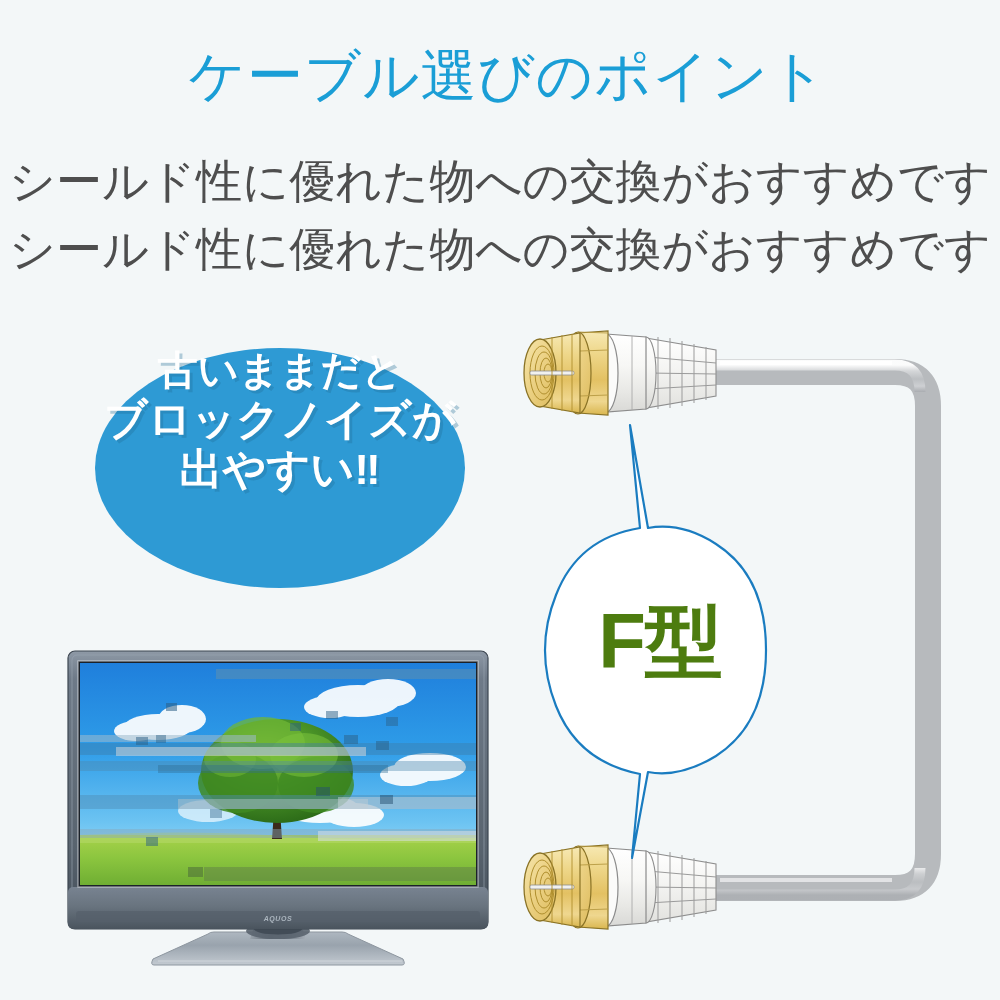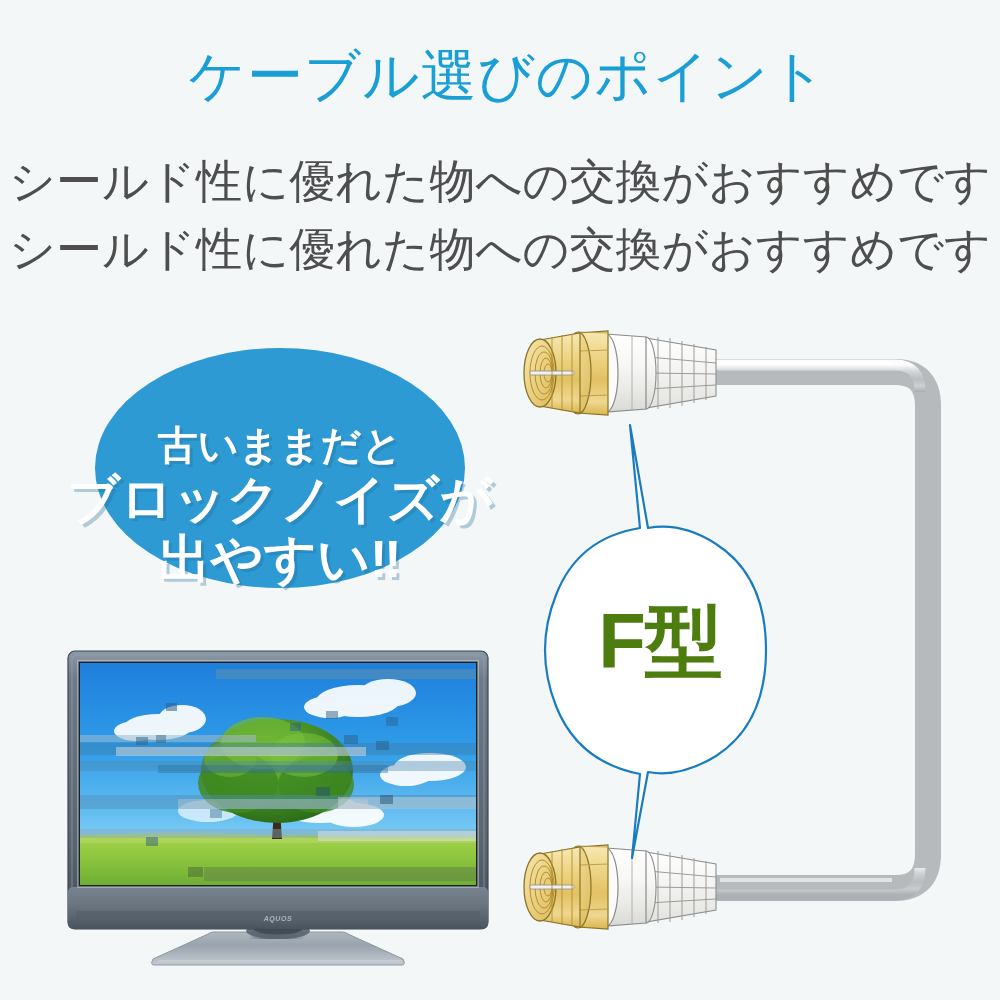--- a/index.html
+++ b/index.html
@@ -66,30 +66,30 @@
     inset: 0;
     border-radius: 50%;
     background: #2e9ad4;
   }
   .ellipse-text {
     position: absolute;
     inset: 0;
     display: flex;
     flex-direction: column;
     align-items: center;
-    justify-content: flex-end;
+    justify-content: flex-start;
     gap: 2px;
     color: #ffffff;
     font-weight: 700;
     font-size: 40px;
     line-height: 1.12;
     text-shadow: 3px 3px 0 rgba(30, 110, 150, 0.32);
     white-space: nowrap;
   }
-  .ellipse-text .big { font-size: 52px; }
+  .ellipse-text .big { font-size: 43px; }
 
   
   .ftype-callout {
     position: absolute;
     left: 520px;
     top: 410px;
     width: 280px;
     height: 460px;
   }
   .ftype-callout svg { display: block; }

